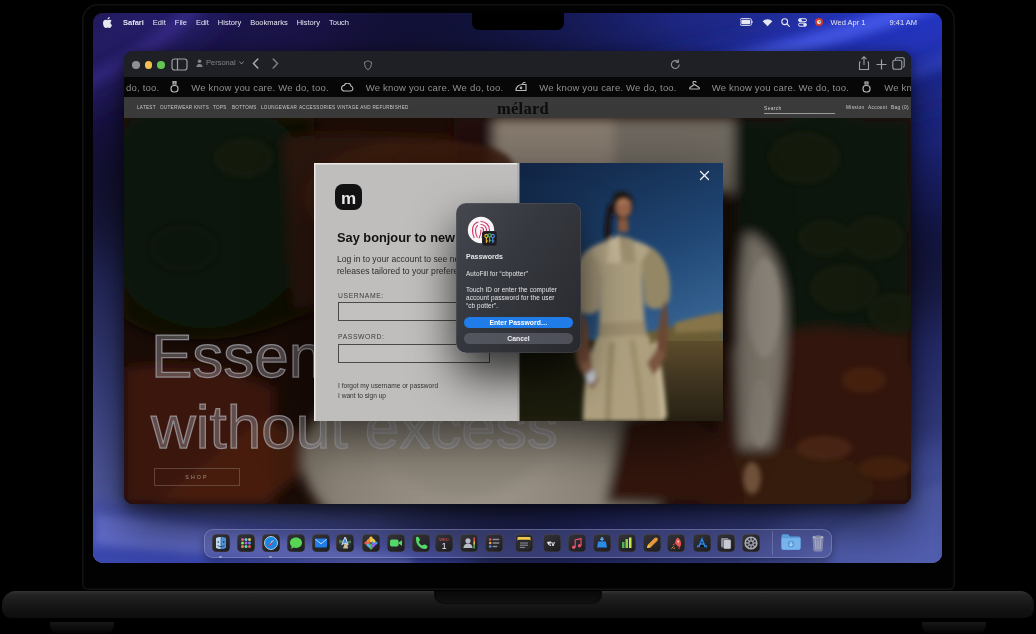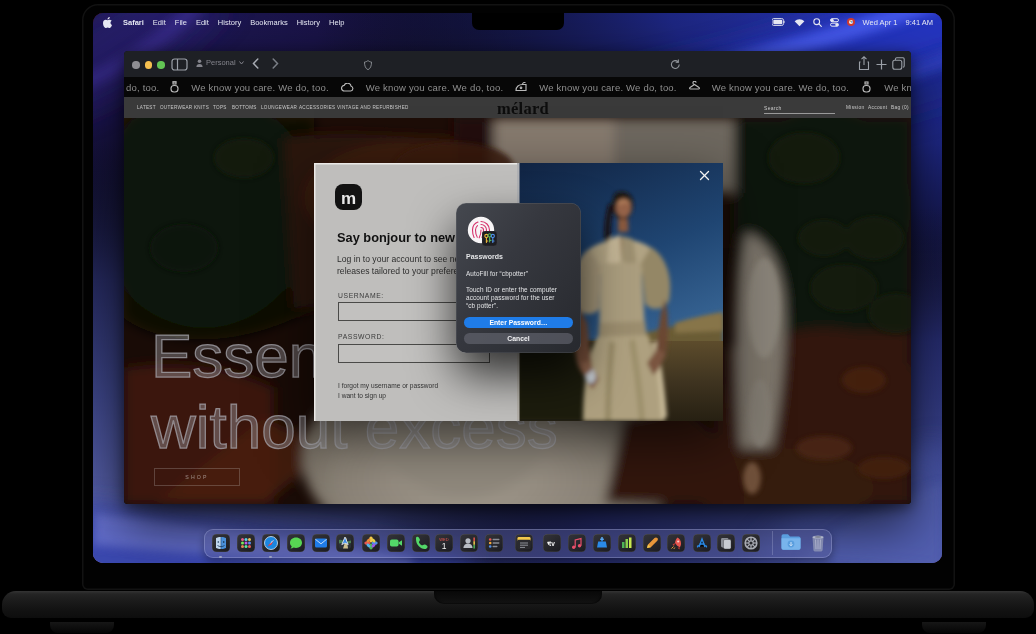--- a/index.html
+++ b/index.html
@@ -14,21 +14,21 @@
 
 #menubar{left:0;top:0;width:849px;height:18px;display:flex;align-items:center;color:#e7e9f4;font-size:7.5px}
 #menubar .l{display:flex;align-items:center;gap:0}
 #menubar span{margin-right:9px}
 #notch{left:379px;top:0;width:92px;height:17px;background:#000;border-radius:0 0 7px 7px}
 
 #dock{left:111px;top:515.5px;width:628px;height:29px;border-radius:9px;background:rgba(92,98,158,.40);box-shadow:inset 0 0 0 1px rgba(185,190,230,.32), 0 4px 10px rgba(0,0,0,.35);display:flex;align-items:center}
 .di{position:absolute;top:521px;width:18px;height:18px;border-radius:4.5px;background:linear-gradient(145deg,#34343a,#1b1b20);box-shadow:inset 0 0 0 .5px rgba(255,255,255,.14)}
 .dot{top:542.5px;width:2.5px;height:2.5px;border-radius:50%;background:#9aa0c0}
 
-#win{left:31px;top:38px;width:787px;height:453px;border-radius:4px;overflow:hidden;background:#101114;box-shadow:0 22px 50px rgba(0,0,0,.65), 0 4px 14px rgba(0,0,0,.5)}
+#win{left:31px;top:38px;width:787px;height:453px;border-radius:9px;overflow:hidden;background:#101114;box-shadow:0 22px 50px rgba(0,0,0,.65), 0 4px 14px rgba(0,0,0,.5)}
 #tbar{left:0;top:0;width:787px;height:26px;background:#1e2025}
 .tl{top:10px;width:7.5px;height:7.5px;border-radius:50%}
 #urlf{left:232px;top:4px;width:330px;height:18px;border-radius:6px;background:#2b2d33;color:#cfd0d4;font-size:8px;display:flex;align-items:center;justify-content:center}
 .tbi{color:#9ba0a8}
 #marq{left:0;top:26px;width:943px;height:20px;background:#070707;overflow:hidden;display:flex;align-items:center;color:#8f8f8f;font-size:9.5px;letter-spacing:.2px;white-space:nowrap}
 #marq svg{flex:0 0 auto}
 #navb{left:0;top:46px;width:787px;height:21px;background:#3a3a3a;overflow:hidden}
 .nvl{position:absolute;top:8px;font-size:4.6px;letter-spacing:.3px;color:#c9c9c9}
 #hero{left:0;top:67px;width:787px;height:386px;background:#170a06;overflow:hidden}
 #bigtxt{left:27px;top:202px;font-size:62px;line-height:71px;color:rgba(160,160,168,.40);-webkit-text-stroke:1.25px rgba(170,170,178,.72);letter-spacing:0px}
@@ -118,21 +118,21 @@
       <svg width="9" height="11" viewBox="0 0 814 1000" style="margin-right:11px">
             <path d="M788 340c-6 5-109 63-109 193 0 150 132 203 136 204-1 3-21 72-70 142-43 62-89 124-158 124s-87-40-167-40c-78 0-106 41-169 41s-108-57-159-128C33 793 0 665 0 544c0-194 126-297 250-297 66 0 121 43 163 43 39 0 101-46 176-46 28 0 131 3 199 96zM559 164c32-38 54-90 54-143 0-7-1-15-2-21-52 2-113 34-150 77-29 33-56 85-56 138 0 8 1 16 2 19 3 1 9 2 14 2 46 0 104-31 138-72z" fill="#e7e9f4"></path>
           </svg>
       <span style="font-weight:bold">Safari</span>
           <span>Edit</span>
           <span>File</span>
           <span>Edit</span>
           <span>History</span>
           <span>Bookmarks</span>
           <span>History</span>
-          <span>Help</span>
+          <span>Touch</span>
     </div>
     <div class="l" style="margin-left:auto;margin-right:9px;gap:8px;display:flex;align-items:center">
       <svg width="14" height="8" viewBox="0 0 14 8">
             <rect x="0" y="0.5" width="11.5" height="7" rx="1.8" fill="none" stroke="#dfe1ee" stroke-width="0.9"></rect>
             <rect x="1.3" y="1.8" width="9" height="4.4" rx="1" fill="#e7e9f4"></rect>
             <path d="M12.4 2.6 v2.8 c0.9-.2 0.9-2.6 0-2.8z" fill="#dfe1ee"></path>
           </svg>
       <svg width="11" height="9" viewBox="0 0 11 9">
             <path d="M5.5 8 L1 3.4 C3.6 1 7.4 1 10 3.4 Z" fill="none"></path>
             <path d="M5.5 8.2 L0.6 3.3 a7 7 0 0 1 9.8 0 Z" fill="#e7e9f4"></path>
@@ -149,21 +149,21 @@
             <circle cx="2.2" cy="2.2" r="1.5" fill="#e7e9f4"></circle>
             <circle cx="6.8" cy="6.7" r="1.5" fill="#e7e9f4"></circle>
           </svg>
       <svg width="8" height="8" viewBox="0 0 8 8">
             <circle cx="4" cy="4" r="4" fill="#d23a30"></circle>
             <circle cx="4" cy="4" r="2.1" fill="#f4f4f6"></circle>
             <circle cx="3.4" cy="3.2" r="0.8" fill="#e8b23a"></circle>
             <circle cx="4.9" cy="3.9" r="0.8" fill="#3a7ad0"></circle>
           </svg>
       <span style="margin:0">Wed Apr 1</span>
-          <span style="margin:0">9:41 AM</span>
+          <span style="margin:16px">9:41 AM</span>
     </div>
   </div>
   <div class="abs" id="notch"></div>
   <div class="abs" id="win">
     <div class="abs" id="tbar">
       <div class="abs tl" style="left:8px;background:#8e8e93"></div>
       <div class="abs tl" style="left:20.5px;background:#f5bf4f"></div>
       <div class="abs tl" style="left:33px;background:#62c554"></div>
       <svg class="abs" style="left:47px;top:6.5px" width="17" height="13" viewBox="0 0 17 13">
             <rect x="1" y="1" width="15" height="11" rx="2.5" fill="none" stroke="#9ba0a8" stroke-width="1.2"></rect>

